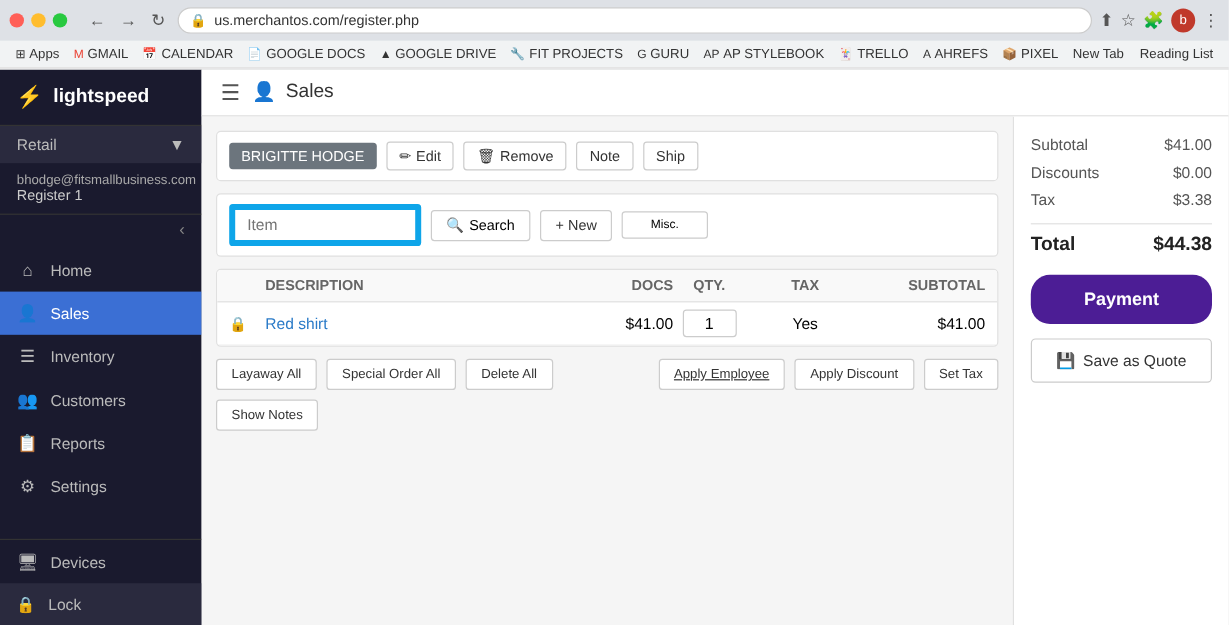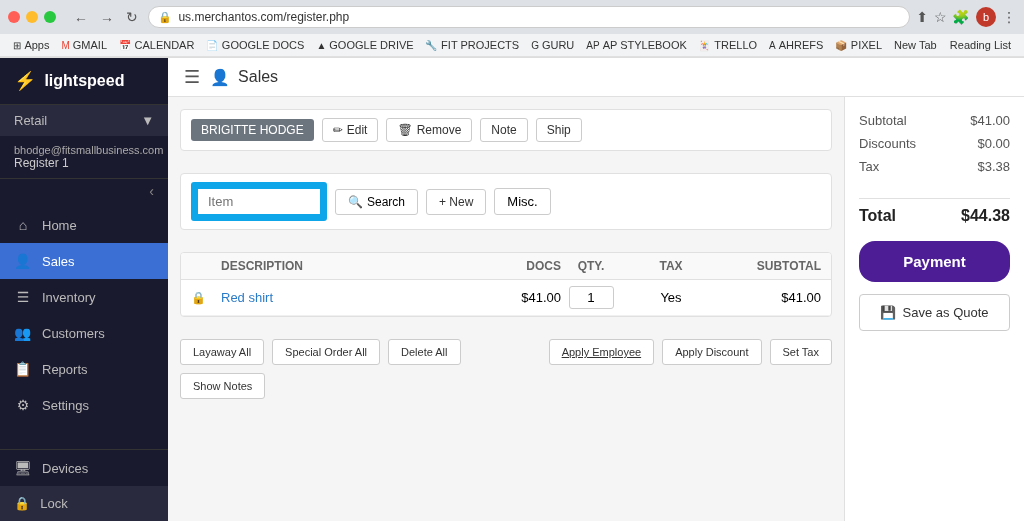--- a/index.html
+++ b/index.html
@@ -47,52 +47,52 @@
     .main-content { flex: 1; display: flex; flex-direction: column; background: #f5f5f5; overflow: hidden; }
 
     
     .top-bar { display: flex; align-items: center; padding: 8px 16px; background: white; border-bottom: 1px solid #e0e0e0; gap: 10px; }
     .hamburger { font-size: 18px; cursor: pointer; color: #555; background: none; border: none; }
     .page-title { font-size: 16px; font-weight: 500; color: #333; display: flex; align-items: center; gap: 8px; }
     .page-icon { color: #555; }
 
     
     .sales-area { display: flex; flex: 1; overflow: hidden; }
-    .sales-main { flex: 1; padding: 12px; overflow-y: auto; display: flex; flex-direction: column; gap: 22px; }
+    .sales-main { flex: 1; padding: 12px; overflow-y: auto; display: flex; flex-direction: column; gap: 10px; }
 
     
     .customer-bar { display: flex; align-items: center; gap: 8px; background: white; padding: 8px 10px; border-radius: 4px; border: 1px solid #e0e0e0; }
     .customer-badge { background: #6c757d; color: white; padding: 4px 10px; border-radius: 3px; font-size: 12px; font-weight: 500; cursor: pointer; }
     .btn-outline { background: white; border: 1px solid #ccc; padding: 4px 10px; border-radius: 3px; font-size: 12px; cursor: pointer; color: #333; display: flex; align-items: center; gap: 4px; }
 
     
     .item-search-bar { display: flex; align-items: center; gap: 8px; background: white; padding: 8px 10px; border-radius: 4px; border: 1px solid #e0e0e0; }
-    .item-input { border: 7px solid #0ea5e9; padding: 5px 10px; border-radius: 3px; font-size: 13px; width: 136px; }
+    .item-input { border: 5px solid #0ea5e9; padding: 5px 10px; border-radius: 3px; font-size: 13px; width: 160px; }
     .search-btn { background: white; border: 1px solid #ccc; padding: 5px 12px; border-radius: 3px; font-size: 12px; cursor: pointer; display: flex; align-items: center; gap: 4px; }
     .btn-new { background: white; border: 1px solid #ccc; padding: 5px 12px; border-radius: 3px; font-size: 12px; cursor: pointer; color: #333; }
-    .btn-misc { background: white; border: 1px solid #ccc; padding: 5px 12px; border-radius: 3px; font-size: 13px; cursor: pointer; }
+    .btn-misc { background: white; border: 1px solid #ccc; padding: 5px 23px; border-radius: 3px; font-size: 10px; cursor: pointer; }
 
     
     .items-table { background: white; border-radius: 4px; border: 1px solid #e0e0e0; overflow: hidden; }
     .table-header { display: grid; grid-template-columns: 30px 1fr 80px 60px 100px 100px; background: #f9f9f9; border-bottom: 1px solid #e0e0e0; padding: 6px 10px; font-size: 12px; color: #666; font-weight: 600; }
     .table-row { display: grid; grid-template-columns: 30px 1fr 80px 60px 100px 100px; padding: 6px 10px; border-bottom: 1px solid #f0f0f0; align-items: center; font-size: 13px; }
     .row-icon { color: #aaa; font-size: 12px; }
     .item-name { color: #2b7bc8; cursor: pointer; }
     .qty-input { border: 1px solid #ccc; width: 45px; padding: 3px 6px; border-radius: 3px; text-align: center; }
     .text-right { text-align: right; }
     .text-center { text-align: center; }
 
     
     .action-buttons { display: flex; gap: 8px; flex-wrap: wrap; }
     .btn-action { background: white; border: 1px solid #ccc; padding: 6px 12px; border-radius: 3px; font-size: 11px; cursor: pointer; color: #333; }
 
     
     .right-panel { width: 180px; background: white; border-left: 1px solid #e0e0e0; padding: 16px 14px; display: flex; flex-direction: column; gap: 8px; }
     .summary-row { display: flex; justify-content: space-between; font-size: 13px; color: #555; }
-    .summary-row.total { font-size: 16px; font-weight: 700; color: #222; margin-top: 16px; padding-top: 8px; border-top: 1px solid #e0e0e0; }
+    .summary-row.total { font-size: 16px; font-weight: 700; color: #222; margin-top: 4px; padding-top: 8px; border-top: 1px solid #e0e0e0; }
     .btn-payment { background: #4c1d95; color: white; border: none; border-radius: 16px; padding: 12px; font-size: 15px; font-weight: 700; cursor: pointer; width: 100%; margin-top: 8px; }
     .btn-quote { background: white; border: 1px solid #ccc; border-radius: 4px; padding: 10px; font-size: 13px; cursor: pointer; width: 100%; display: flex; align-items: center; justify-content: center; gap: 6px; color: #333; margin-top: 4px; }
   </style>
 </head>
 <body>
 
 <div class="browser-chrome">
   <div class="browser-top">
     <span class="browser-btn close"></span>
     <span class="browser-btn min"></span>

